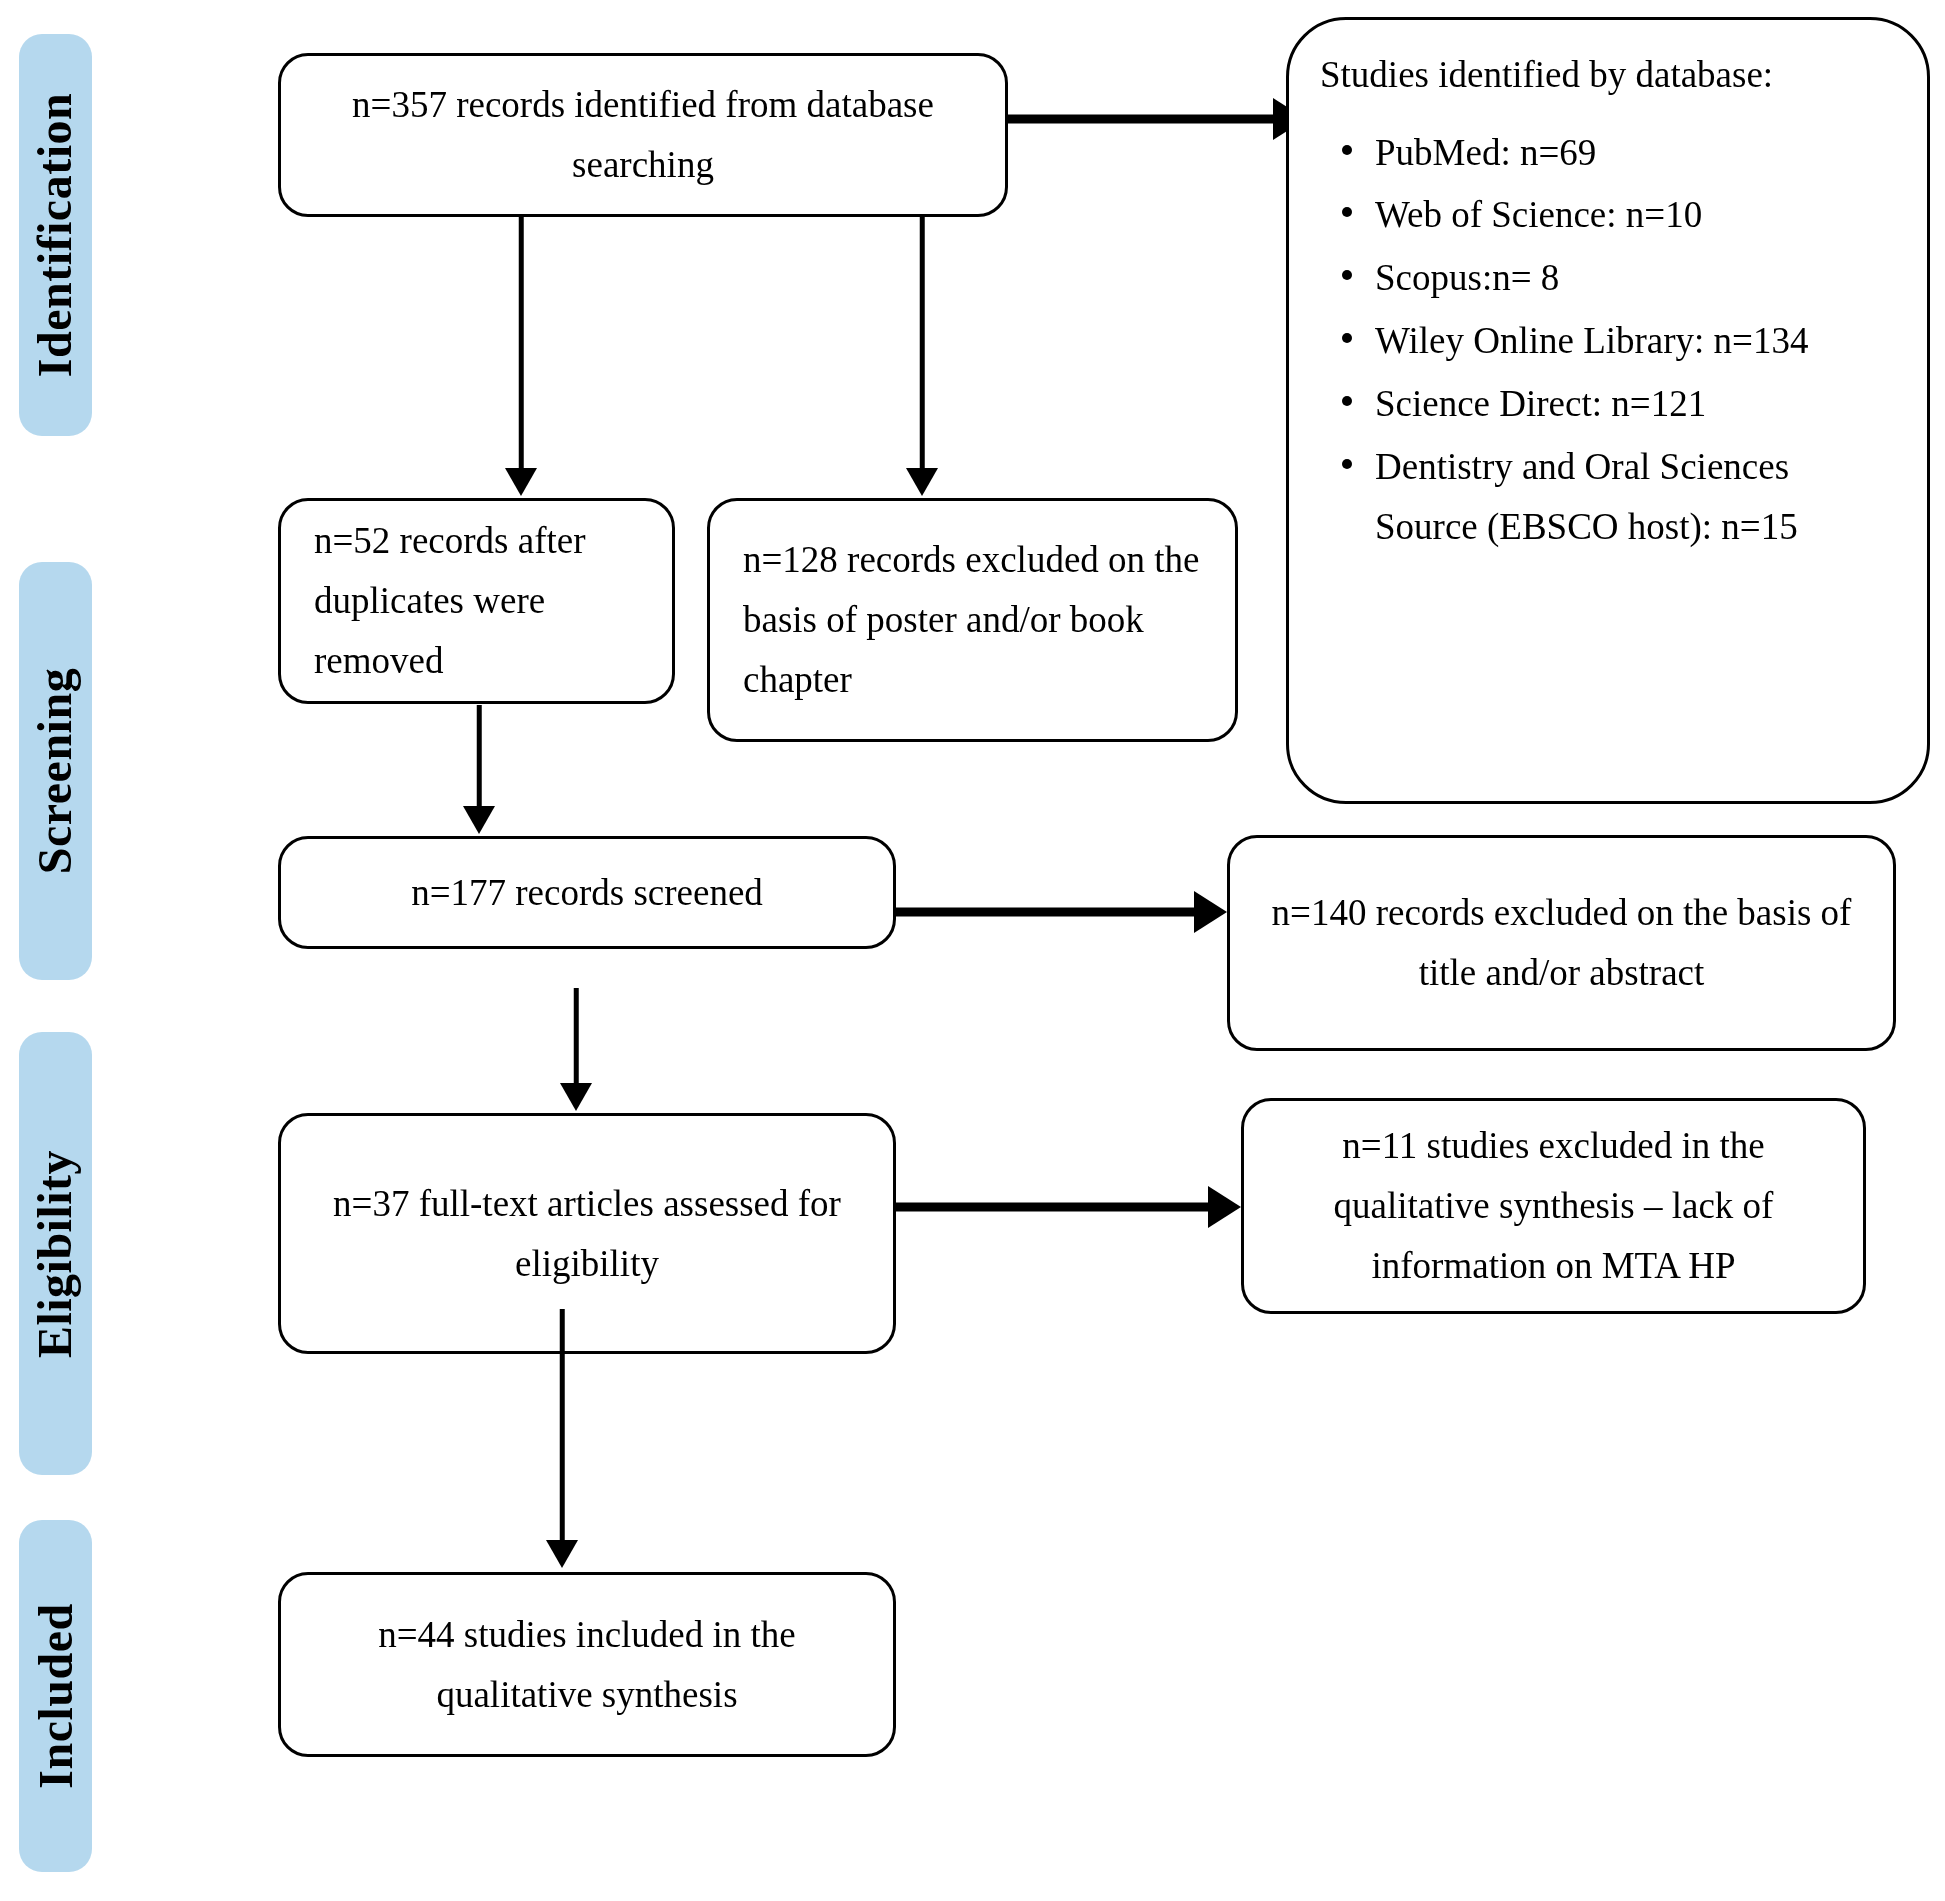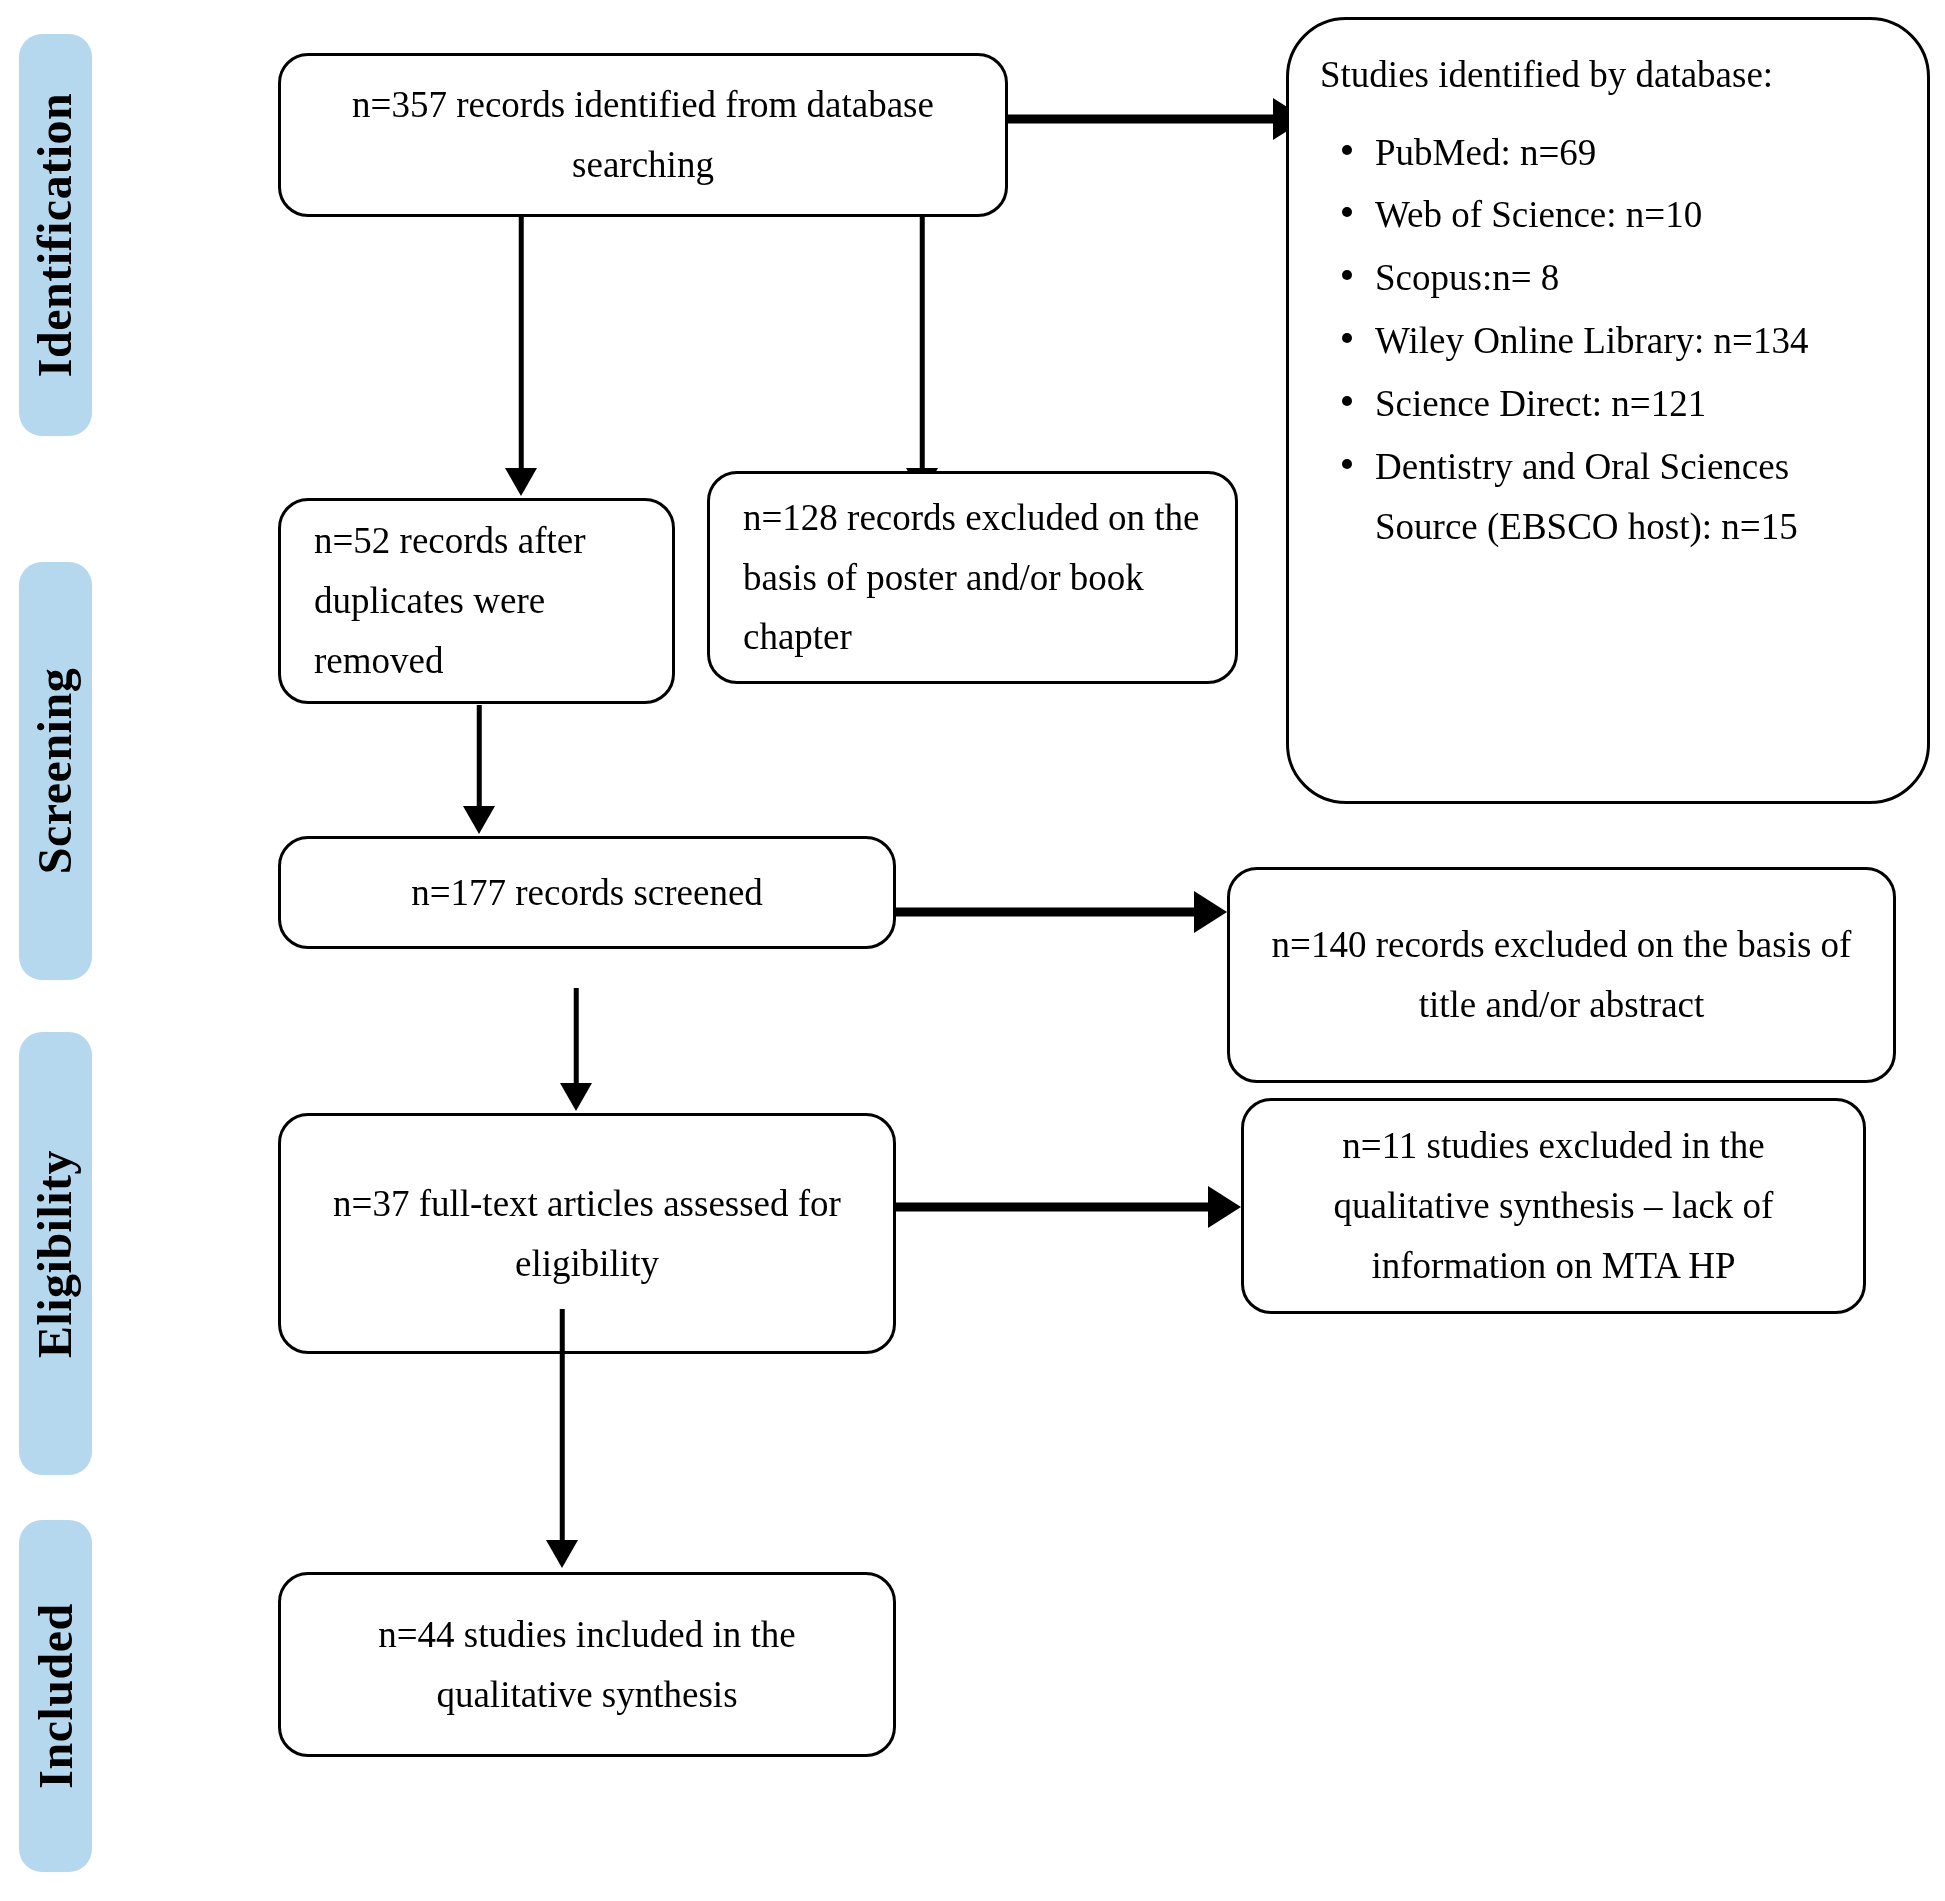--- a/index.html
+++ b/index.html
@@ -215,39 +215,39 @@
 
   <div class="arrow-v" style="left:922px; top:217px; height:281px;">
     <div class="shaft" style="height:253px;"></div>
     <div class="head" style="top:251px;"></div>
   </div>
 
   <div class="flow-box left-align" style="left:278px; top:498px; width:397px; height:206px;">
     <div class="box-text">n=52 records after duplicates were removed</div>
   </div>
 
-  <div class="flow-box left-align" style="left:707px; top:471px; width:531px; height:213px;">
+  <div class="flow-box left-align" style="left:707px; top:498px; width:531px; height:244px;">
     <div class="box-text">n=128 records excluded on the basis of poster and/or book chapter</div>
   </div>
 
   <div class="arrow-v" style="left:479px; top:705px; height:131px;">
     <div class="shaft" style="height:103px;"></div>
     <div class="head" style="top:101px;"></div>
   </div>
 
   <div class="flow-box" style="left:278px; top:836px; width:618px; height:113px;">
     <div class="box-text">n=177 records screened</div>
   </div>
 
   <div class="arrow-h" style="left:896px; top:912px; width:332px;">
     <div class="shaft" style="width:304px;"></div>
     <div class="head" style="left:298px;"></div>
   </div>
 
-  <div class="flow-box" style="left:1227px; top:867px; width:669px; height:216px;">
+  <div class="flow-box" style="left:1227px; top:835px; width:669px; height:216px;">
     <div class="box-text">n=140 records excluded on the basis of title and/or abstract</div>
   </div>
 
   <div class="arrow-v" style="left:576px; top:988px; height:125px;">
     <div class="shaft" style="height:97px;"></div>
     <div class="head" style="top:95px;"></div>
   </div>
 
   <div class="flow-box" style="left:278px; top:1113px; width:618px; height:241px;">
     <div class="box-text">n=37 full-text articles assessed for eligibility</div>

